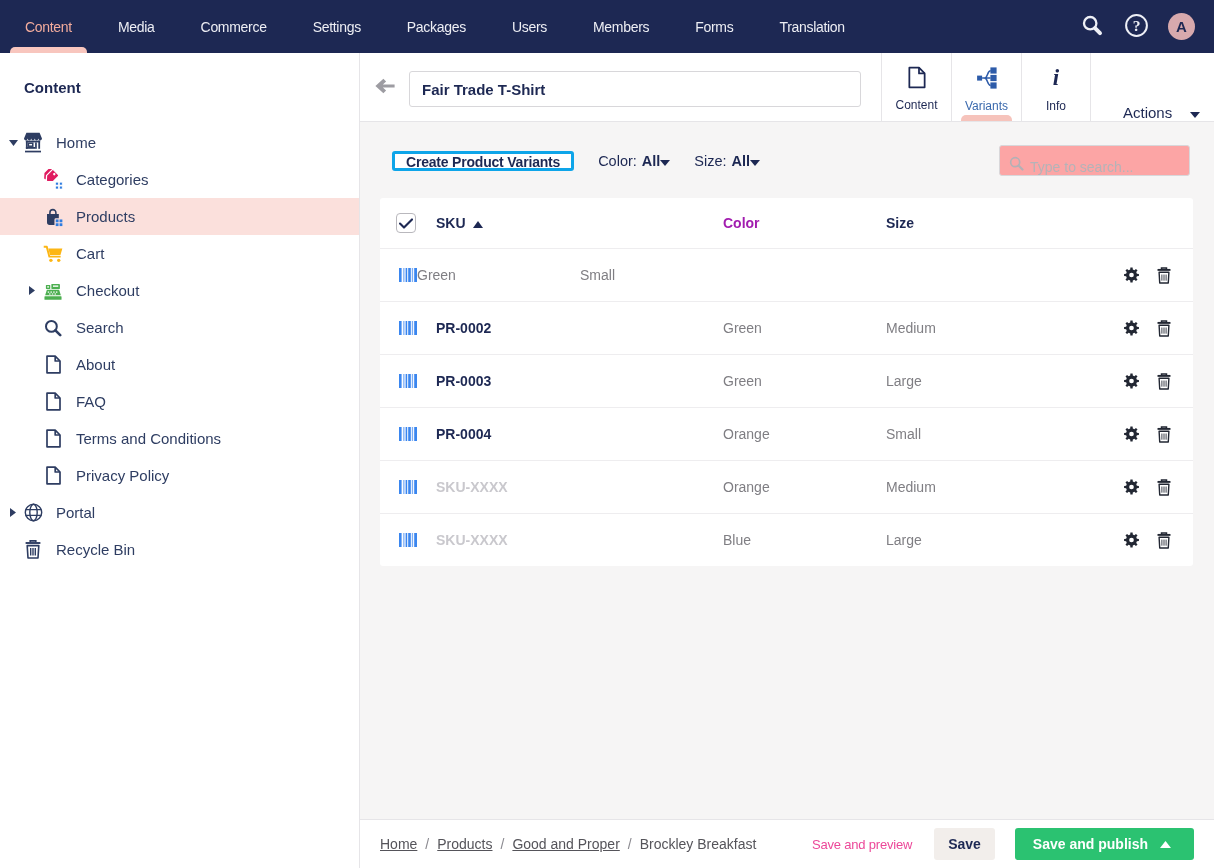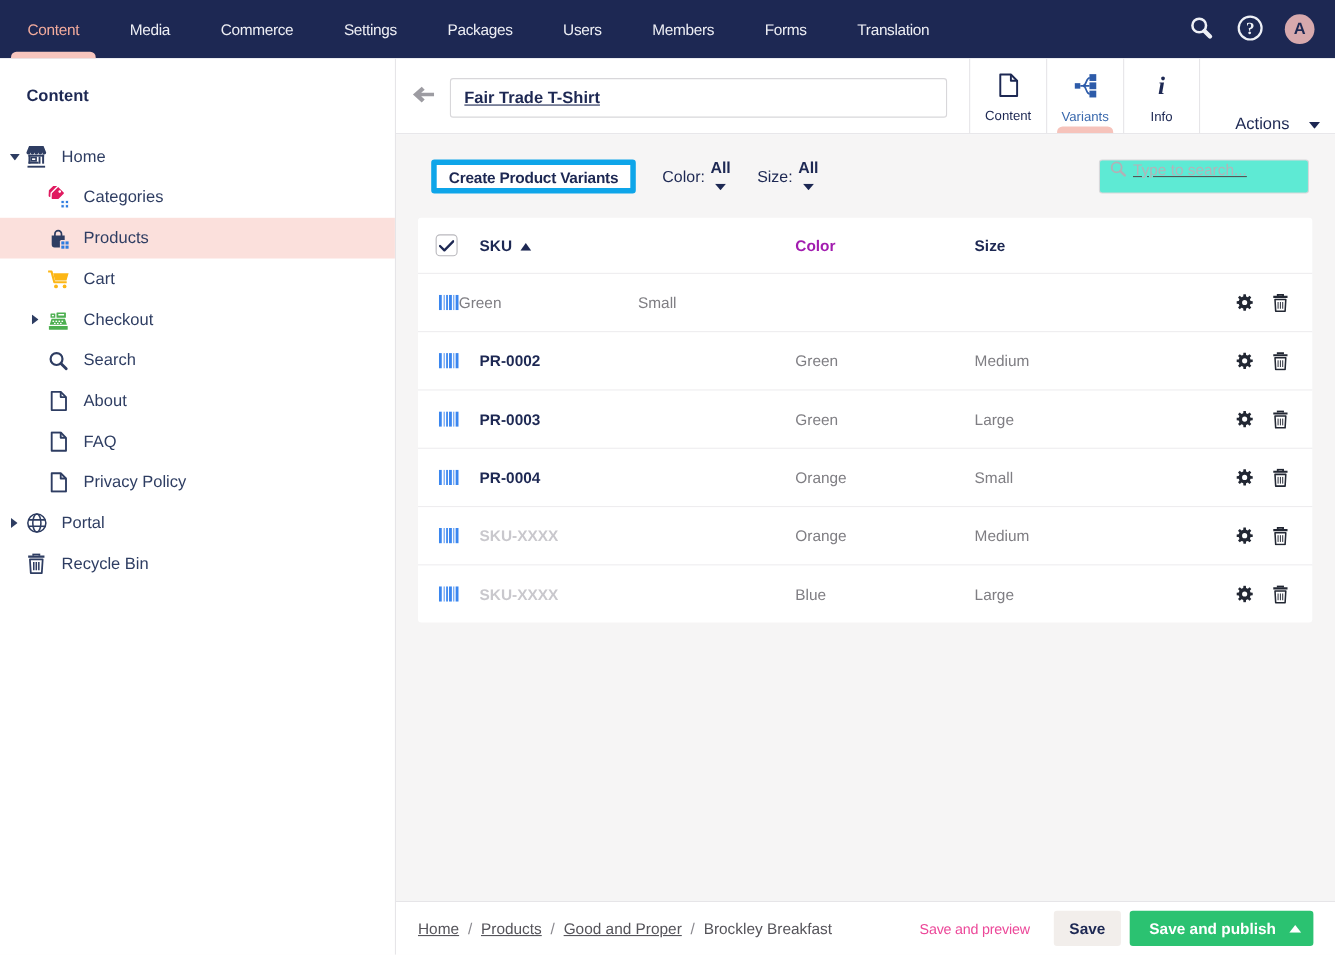--- a/index.html
+++ b/index.html
@@ -1,19 +1,19 @@
 <!DOCTYPE html>
 <html><head>
 <meta charset="utf-8">
 <style>
 * { margin:0; padding:0; box-sizing:border-box; }
 html,body { width:1214px; height:868px; overflow:hidden; }
 body { font-family:"Liberation Sans", sans-serif; background:#fff; color:#1d2853; }
 button { font-family:inherit; background:none; border:none; cursor:pointer; color:inherit; }
-input { font-family:inherit; outline:none;text-decoration:underline; }
+input { font-family:inherit; outline:none; }
 
 
 .topnav { height:53px; background:#1d2853; display:flex; align-items:stretch; justify-content:space-between; }
 .nav-sections { display:flex; align-items:stretch; padding-left:2px; }
 .nav-item { position:relative; display:flex; align-items:center; padding:0 23px; color:#edeef4; font-size:14px; letter-spacing:-0.3px; }
 .nav-item.active { color:#f3ac9d; }
 .nav-item.active::after { content:""; position:absolute; left:8px; right:8px; bottom:0; height:6px; background:#f8c6be; border-radius:5px 5px 0 0; }
 .nav-right { display:flex; align-items:center; gap:8px; padding-right:19px; }
 .nav-icon-btn { width:36px; height:36px; display:flex; align-items:center; justify-content:center; }
 .avatar { width:27px; height:27px; border-radius:50%; background:#d7a9ad; color:#1d2853; font-size:15px; font-weight:bold; display:flex; align-items:center; justify-content:center; margin-left:6px; }
@@ -43,24 +43,24 @@
 .tab { position:relative; width:70px; border-left:1px solid #e6e5e8; display:flex; flex-direction:column; align-items:center; justify-content:center; gap:6px; padding-top:4px; }
 .tab:last-child { border-right:1px solid #e6e5e8; }
 .tab-label { font-size:12px; color:#1d2853; }
 .tab.active .tab-label { color:#3a69ad; }
 .tab.active::after { content:""; position:absolute; left:9px; right:9px; bottom:0; height:6px; background:#f6c3bb; border-radius:5px 5px 0 0; }
 .actions-btn { display:flex; align-items:flex-end; gap:18px; margin-left:32px; font-size:15px; color:#1d2853; }
 
 
 .workspace { flex:1; background:#f6f5f5; padding:23px 21px 0 20px; overflow:hidden; }
 .toolbar { display:flex; align-items:center; height:31px; margin-bottom:22px; }
-.create-btn { height:31px; padding:0 11px; background:#fff; border:5px solid #0ea5e9; border-radius:3px; font-size:14px; letter-spacing:-0.2px; font-weight:bold; color:#1d2853; margin-left:12px; }
+.create-btn { height:20px; padding:0 11px; background:#fff; border:3px solid #0ea5e9; border-radius:3px; font-size:14px; letter-spacing:-0.2px; font-weight:bold; color:#1d2853; margin-left:12px; }
 .filter { display:flex; align-items:center; font-size:14.5px; color:#1d2853; margin-left:24px; gap:5px; }
-.filter .filter-value { font-weight:bold; display:flex; align-items:center; gap:0;flex-direction:column; }
-.search-box { margin-left:auto; margin-right:3px; width:191px; height:31px; background:#5eead4; border:1px solid #d8d7da; border-radius:3px; display:flex; align-items:flex-start; padding:0 9px; gap:6px; }
+.filter .filter-value { font-weight:bold; display:flex; align-items:center; gap:0; }
+.search-box { margin-left:auto; margin-right:3px; width:191px; height:31px; background:#fca5a5; border:1px solid #d8d7da; border-radius:3px; display:flex; align-items:flex-end; padding:0 9px; gap:6px; }
 .search-box input { border:none; width:100%; font-size:14px; color:#555; background:transparent; }
 .search-box input::placeholder { color:#b4b3b8; }
 
 
 .card { background:#fff; border-radius:3px; }
 .thead { height:50px; display:flex; align-items:center; font-size:14px; font-weight:bold; color:#1d2853; }
 .trow { height:53px; display:flex; align-items:center; border-top:1px solid #eeedef; font-size:14px; }
 .cell-check { width:20px; height:20px; border:1px solid #b9b8bd; border-radius:4px; margin-left:16px; flex:none; display:flex; align-items:center; justify-content:center; background:#fff; }
 .cell-icon { width:18px; margin-left:19px; flex:none; display:flex; align-items:center; }
 .cell-sku { margin-left:19px; width:287px; flex:none; font-weight:bold; color:#1d2853; display:flex; align-items:center; gap:7px; }
@@ -75,21 +75,21 @@
 .icon-btn { display:flex; align-items:center; justify-content:center; width:15px; height:16px; }
 
 
 .footerbar { height:49px; background:#fff; border-top:1px solid #e6e5e8; display:flex; align-items:center; padding:0 20px 0 20px; flex:none; }
 .breadcrumb { display:flex; align-items:center; gap:8px; font-size:14px; color:#55545a; }
 .breadcrumb a { color:#55545a; text-decoration:underline; cursor:pointer; }
 .crumb-sep { color:#8a898f; }
 .footer-actions { margin-left:auto; display:flex; align-items:center; }
 .save-preview-btn { font-size:13px; color:#ec4899; margin-right:22px; letter-spacing:-0.2px; }
 .save-btn { height:32px; padding:0 14px; background:#f2eeeb; border-radius:3px; font-size:14px; font-weight:bold; color:#1d2853; }
-.publish-btn { height:32px; margin-left:8px; background:#2bc271; border-radius:3px; color:#fff; font-size:14px; font-weight:bold; display:flex; align-items:center; padding:0 0 0 18px; }
+.publish-btn { height:32px; margin-left:20px; background:#2bc271; border-radius:3px; color:#fff; font-size:14px; font-weight:bold; display:flex; align-items:center; padding:0 12px 0 18px; }
 .publish-caret { display:flex; align-items:center; justify-content:center; width:34px; height:32px; }
 </style>
 </head>
 <body>
 
 <header class="topnav">
   <nav class="nav-sections" id="nav-sections">
       <button class="nav-item active">Content</button>
       <button class="nav-item">Media</button>
       <button class="nav-item">Commerce</button>
@@ -244,20 +244,30 @@
         </li>
         <li class="tree-item lvl1">
           <span class="tree-caret"></span>
           <span class="tree-icon">
             <svg width="17" height="19" viewBox="0 0 17 19" fill="none" stroke="#2e3d62" stroke-width="1.7" stroke-linejoin="round">
               <path d="M2 1.2 H10.2 L15 6 V17.8 H2 Z"></path>
               <path d="M10.2 1.2 V6 H15"></path>
             </svg>
           </span>
           <span class="tree-label">FAQ</span>
+        </li>
+        <li class="tree-item lvl1">
+          <span class="tree-caret"></span>
+          <span class="tree-icon">
+            <svg width="17" height="19" viewBox="0 0 17 19" fill="none" stroke="#2e3d62" stroke-width="1.7" stroke-linejoin="round">
+              <path d="M2 1.2 H10.2 L15 6 V17.8 H2 Z"></path>
+              <path d="M10.2 1.2 V6 H15"></path>
+            </svg>
+          </span>
+          <span class="tree-label">Terms and Conditions</span>
         </li>
         <li class="tree-item lvl1">
           <span class="tree-caret"></span>
           <span class="tree-icon">
             <svg width="17" height="19" viewBox="0 0 17 19" fill="none" stroke="#2e3d62" stroke-width="1.7" stroke-linejoin="round">
               <path d="M2 1.2 H10.2 L15 6 V17.8 H2 Z"></path>
               <path d="M10.2 1.2 V6 H15"></path>
             </svg>
           </span>
           <span class="tree-label">Privacy Policy</span>

